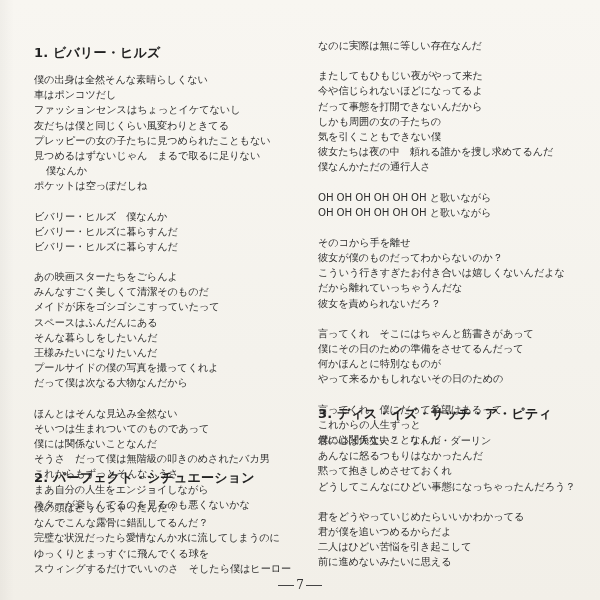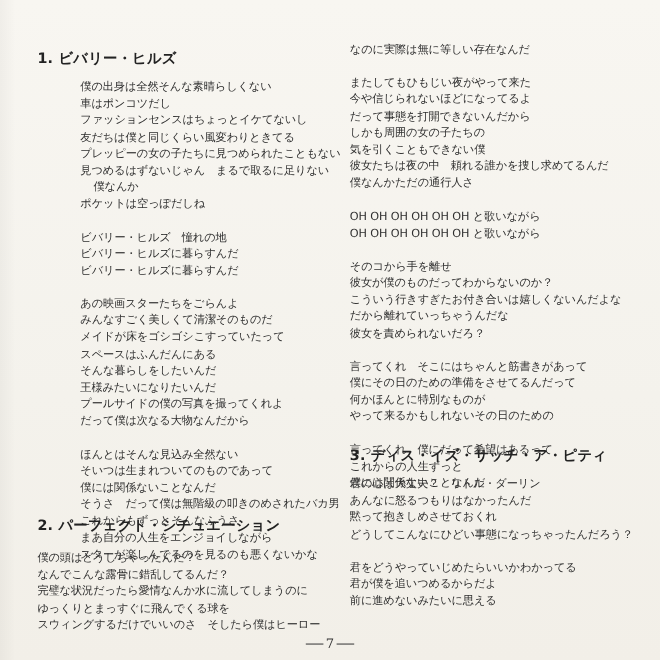--- a/index.html
+++ b/index.html
@@ -77,31 +77,31 @@
   </style>
 </head>
 <body>
 
 <div class="page">
 
   <div class="column col-left">
 
     <div class="song-title" style="top:44px;left:0;">1. ビバリー・ヒルズ</div>
 
-    <ul class="lines" style="top:72px;margin-left:39px;">
+    <ul class="lines" style="top:72px;">
       <li class="line">僕の出身は全然そんな素晴らしくない</li>
       <li class="line">車はポンコツだし</li>
       <li class="line">ファッションセンスはちょっとイケてないし</li>
       <li class="line">友だちは僕と同じくらい風変わりときてる</li>
       <li class="line">プレッピーの女の子たちに見つめられたこともない</li>
       <li class="line">見つめるはずないじゃん　まるで取るに足りない</li>
       <li class="line indent">僕なんか</li>
       <li class="line">ポケットは空っぽだしね</li>
       <li class="gap"></li>
-      <li class="line">ビバリー・ヒルズ　憧れの地</li>
+      <li class="line">ビバリー・ヒルズ　僕なんか</li>
       <li class="line">ビバリー・ヒルズに暮らすんだ</li>
       <li class="line">ビバリー・ヒルズに暮らすんだ</li>
       <li class="gap"></li>
       <li class="line">あの映画スターたちをごらんよ</li>
       <li class="line">みんなすごく美しくて清潔そのものだ</li>
       <li class="line">メイドが床をゴシゴシこすっていたって</li>
       <li class="line">スペースはふんだんにある</li>
       <li class="line">そんな暮らしをしたいんだ</li>
       <li class="line">王様みたいになりたいんだ</li>
       <li class="line">プールサイドの僕の写真を撮ってくれよ</li>
@@ -162,20 +162,21 @@
     <div class="song-title" style="top:405px;left:0;">3. ディス・イズ・サッチ・ア・ピティ</div>
 
     <ul class="lines" style="top:433px;">
       <li class="line">君の心は大丈夫？　リトル・ダーリン</li>
       <li class="line">あんなに怒るつもりはなかったんだ</li>
       <li class="line">黙って抱きしめさせておくれ</li>
       <li class="line">どうしてこんなにひどい事態になっちゃったんだろう？</li>
       <li class="gap"></li>
       <li class="line">君をどうやっていじめたらいいかわかってる</li>
       <li class="line">君が僕を追いつめるからだよ</li>
+      <li class="line">二人はひどい苦悩を引き起こして</li>
       <li class="line">前に進めないみたいに思える</li>
     </ul>
   </div>
 
   <div class="page-number">
     <span class="dash"></span><span>7</span><span class="dash"></span>
   </div>
 </div>
 
 </body></html>

